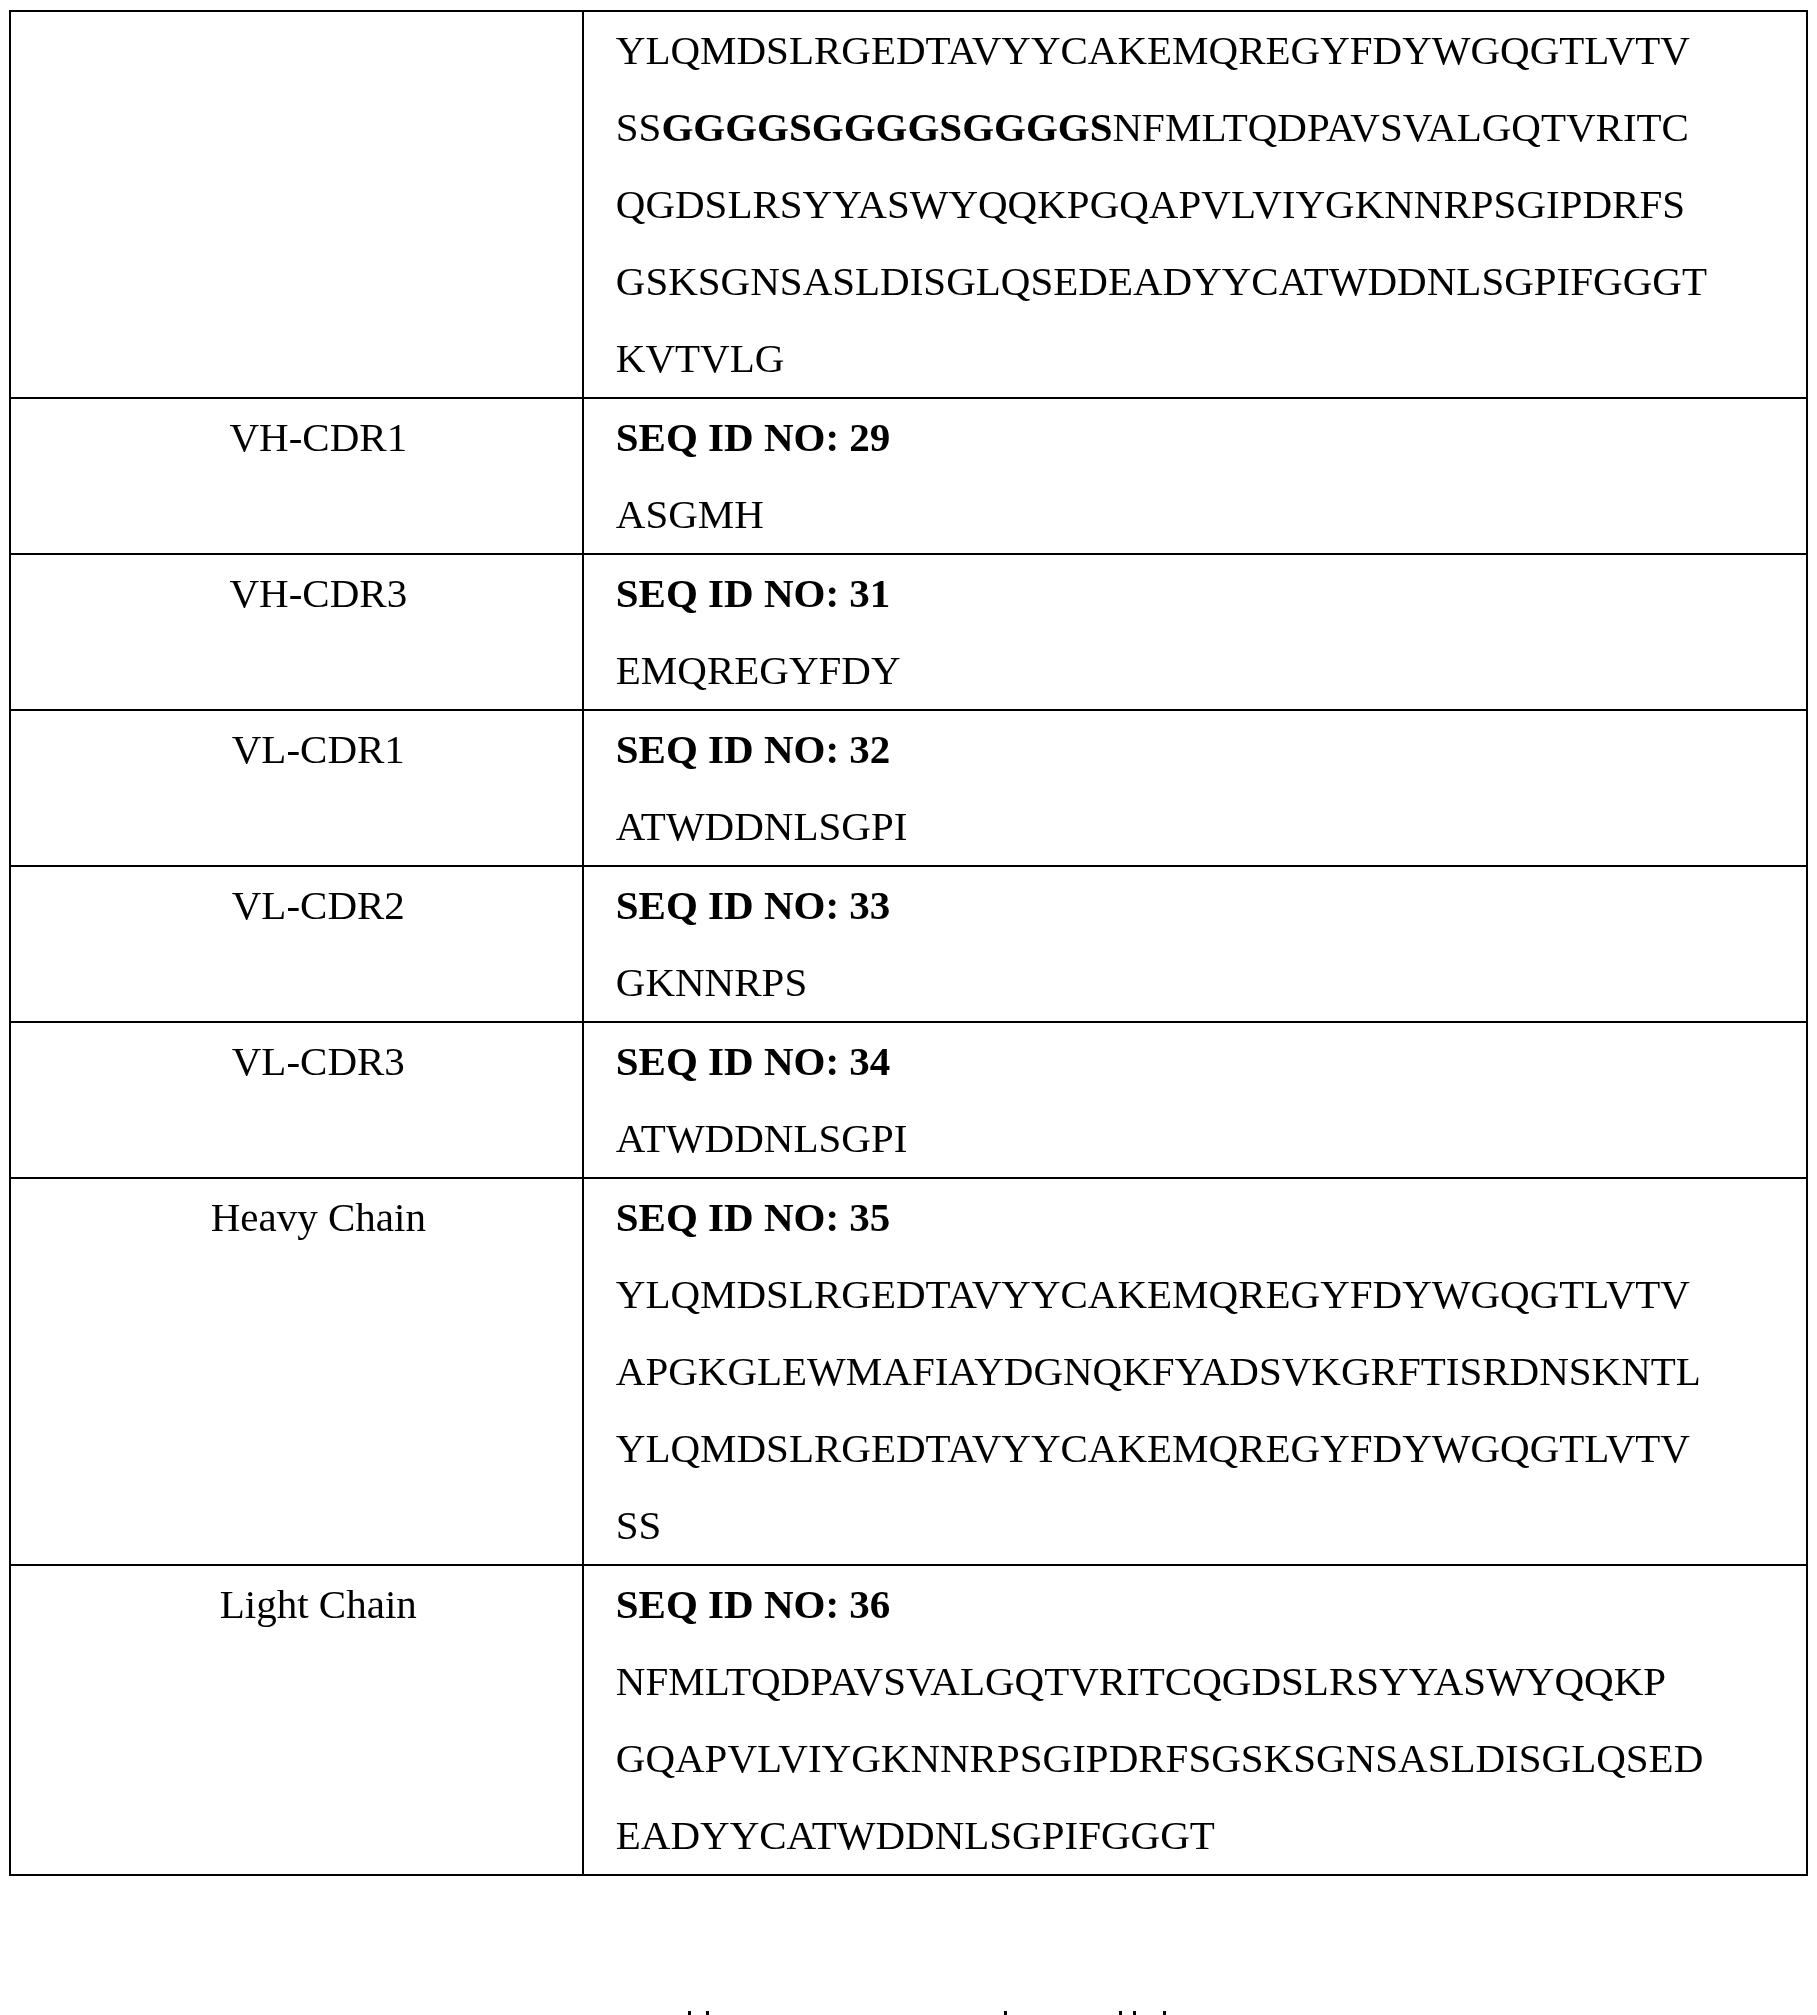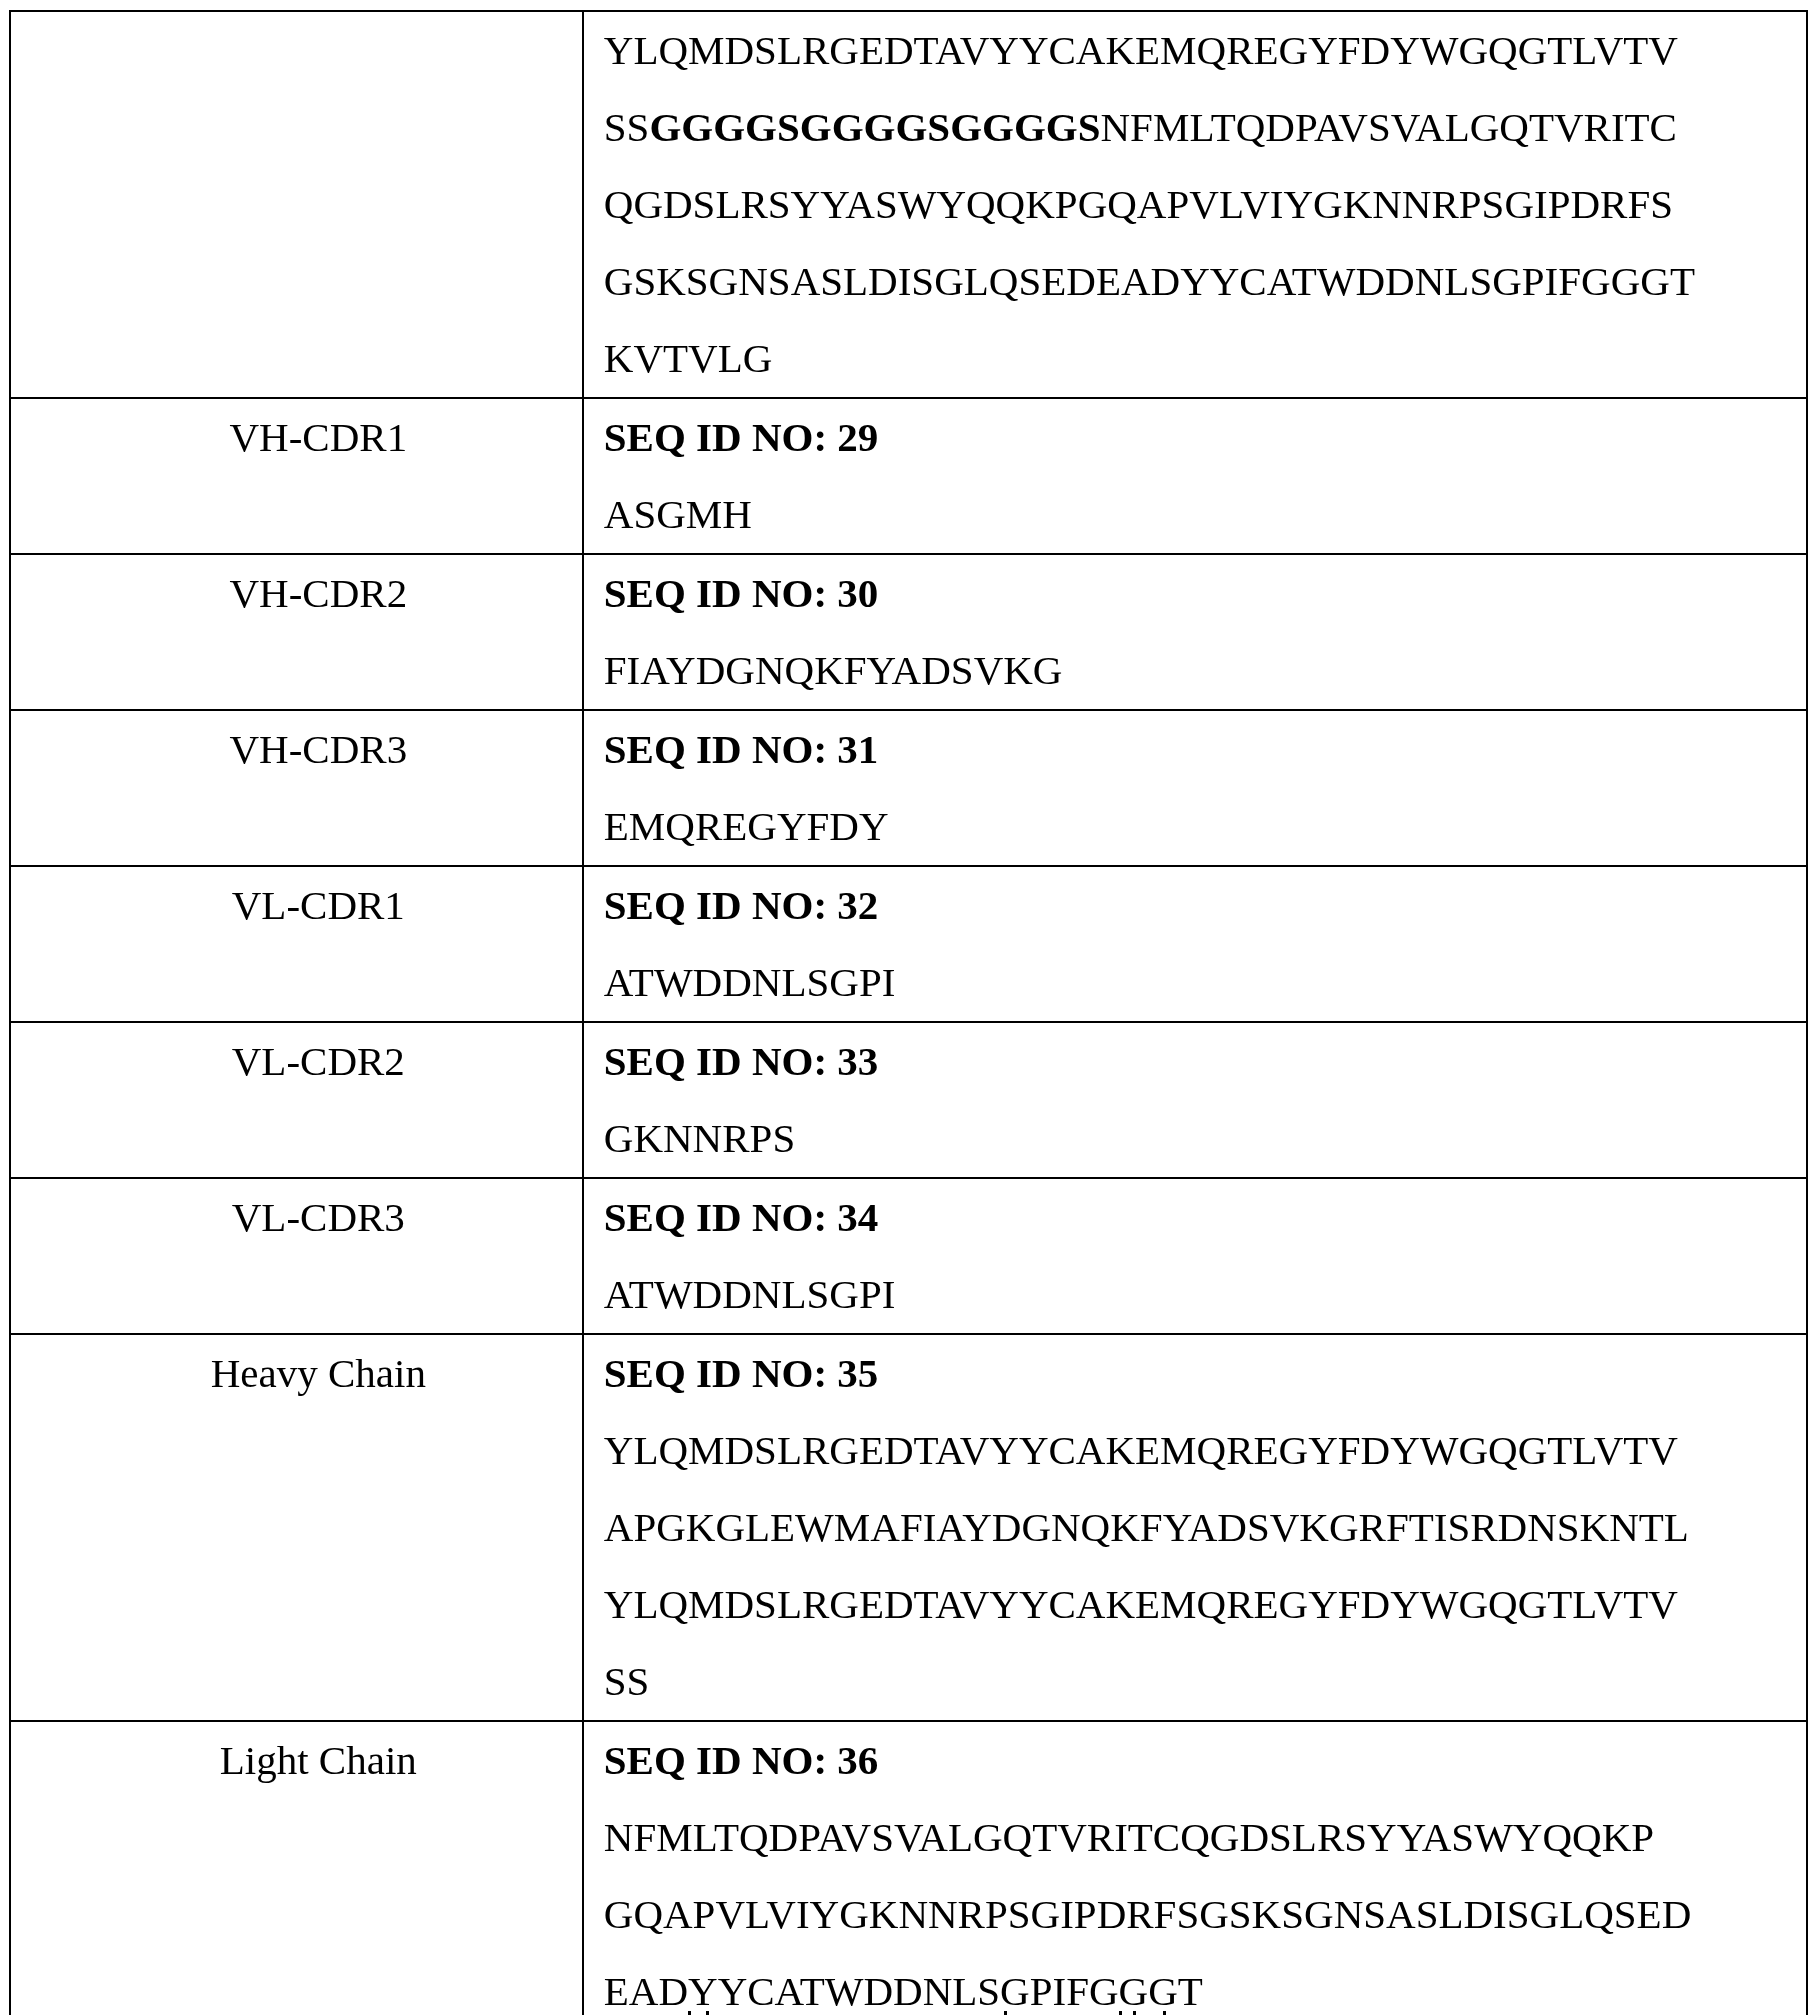--- a/index.html
+++ b/index.html
@@ -34,21 +34,21 @@
     .seq-table col.c-label { width: 573px; }
     .seq-table col.c-seq { width: 1224px; }
     .label-cell {
       text-align: center;
     }
     .label-cell .cell-inner {
       padding-top: 0px;
       padding-left: 44px;
     }
     .seq-cell .cell-inner {
-      padding-left: 20px;
+      padding-left: 32px;
       padding-right: 7px;
     }
     .cell-inner {
       padding-top: 0px;
       padding-bottom: 0px;
     }
     .line {
       display: block;
       white-space: nowrap;
       height: 77px;
@@ -112,33 +112,20 @@
           </div>
       </td>
       <td class="seq-cell">
         <div class="cell-inner">
           <span class="line seq-id">SEQ ID NO: 29</span>
           <span class="line">ASGMH</span>
         </div>
       </td>
     </tr>
 
-    <tr class="r-two">
-      <td class="label-cell">
-        <div class="cell-inner">
-            <span class="line">VH-CDR2</span>
-          </div>
-      </td>
-      <td class="seq-cell">
-        <div class="cell-inner">
-          <span class="line seq-id">SEQ ID NO: 30</span>
-          <span class="line">FIAYDGNQKFYADSVKG</span>
-        </div>
-      </td>
-    </tr>
 
     <tr class="r-two">
       <td class="label-cell">
         <div class="cell-inner">
             <span class="line">VH-CDR3</span>
           </div>
       </td>
       <td class="seq-cell">
         <div class="cell-inner">
           <span class="line seq-id">SEQ ID NO: 31</span>

